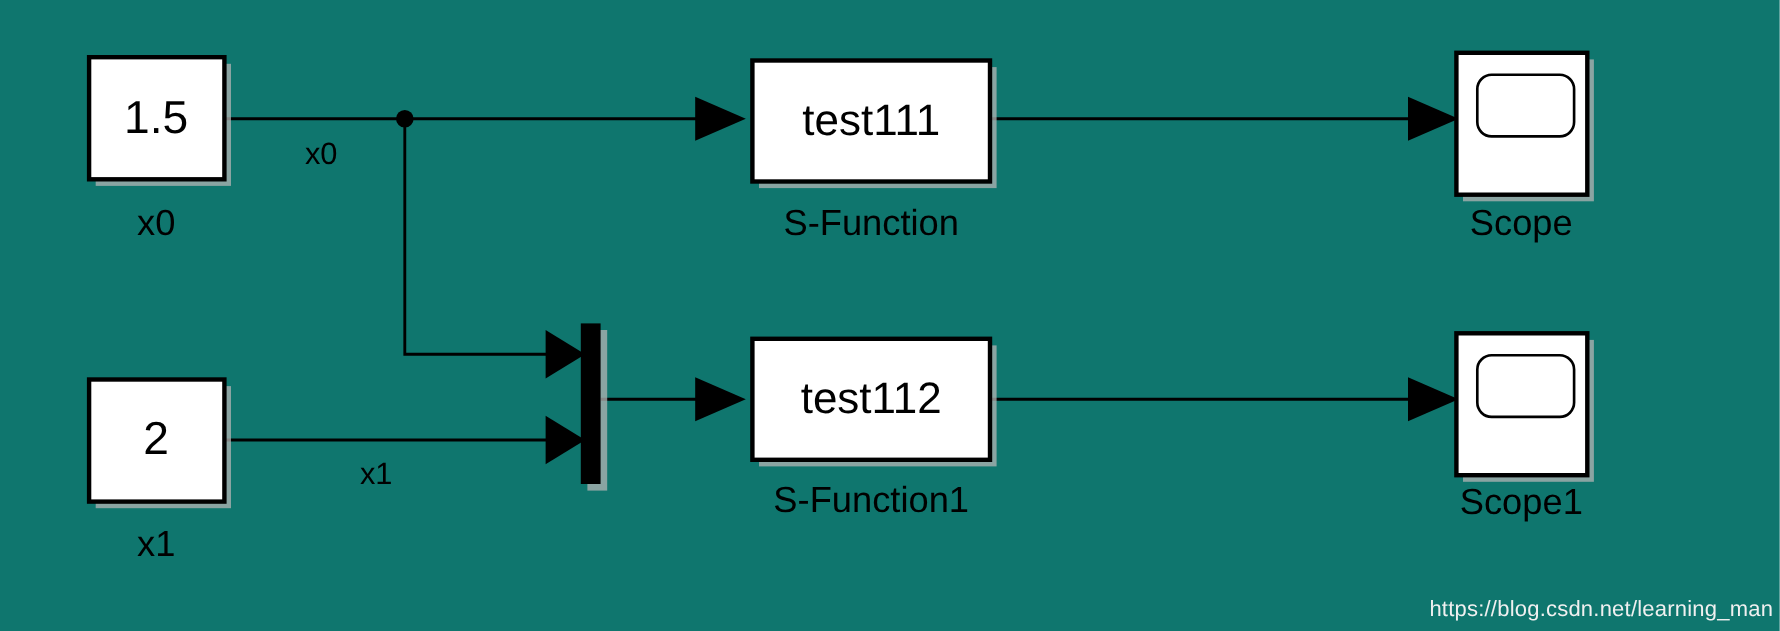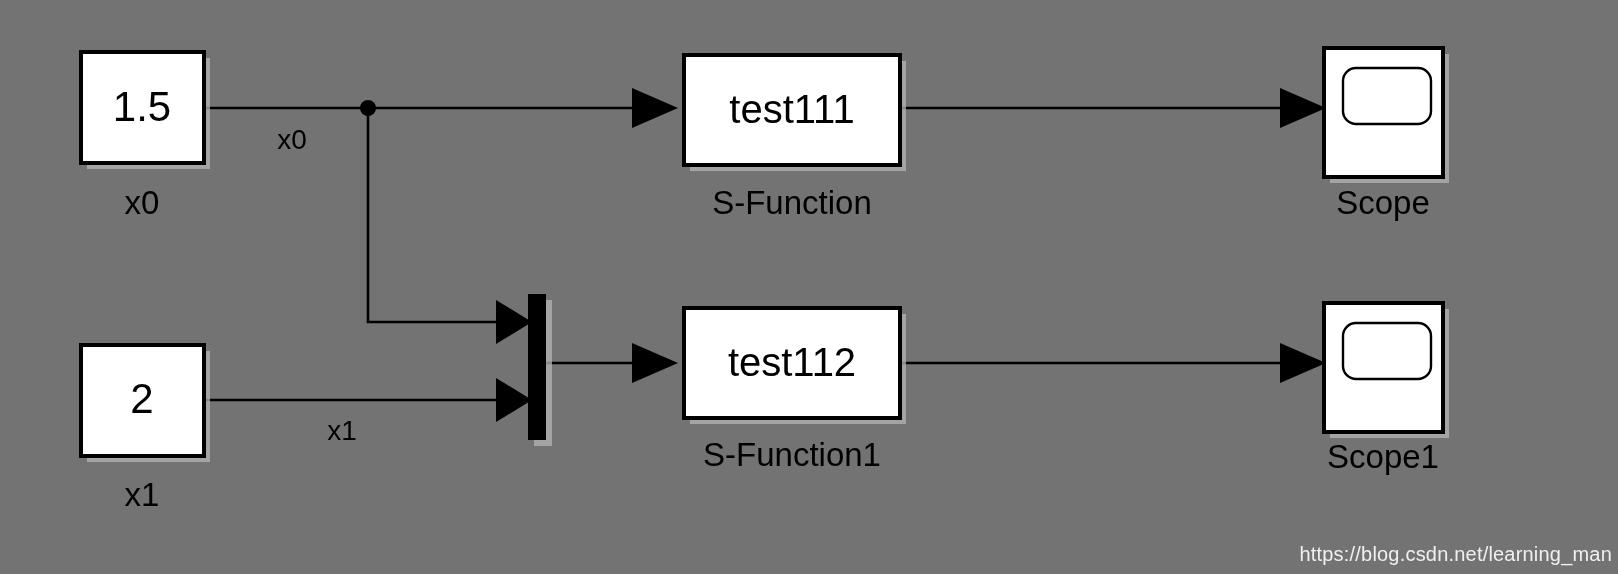--- a/index.html
+++ b/index.html
@@ -7,21 +7,21 @@
     padding: 0;
     background: #ffffff;
   }
   body {
     font-family: "Liberation Sans", sans-serif;
   }
   #diagram-root {
     position: relative;
     width: 1618px;
     height: 574px;
-    background: #737373;
+    background: #0f766e;
     overflow: hidden;
   }
   svg.canvas {
     position: absolute;
     left: 0;
     top: 0;
     width: 1618px;
     height: 574px;
     display: block;
   }

